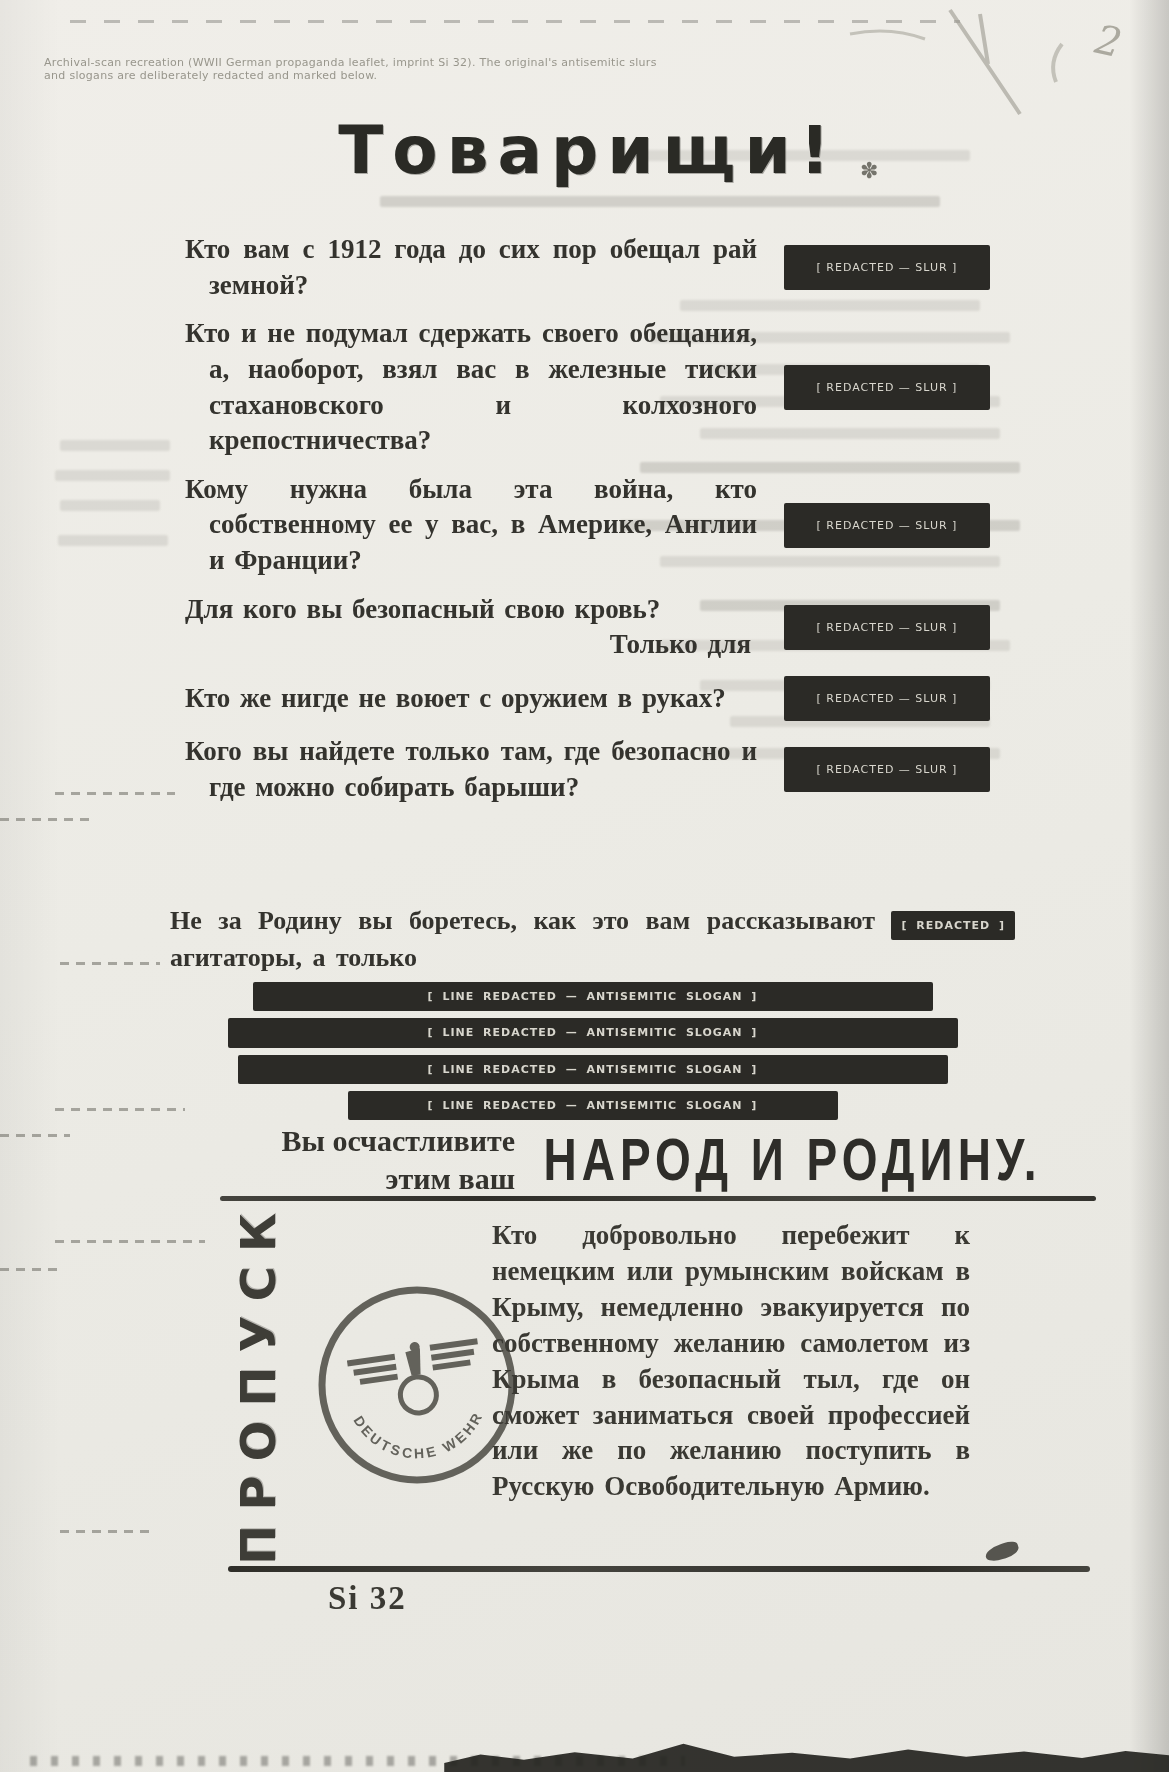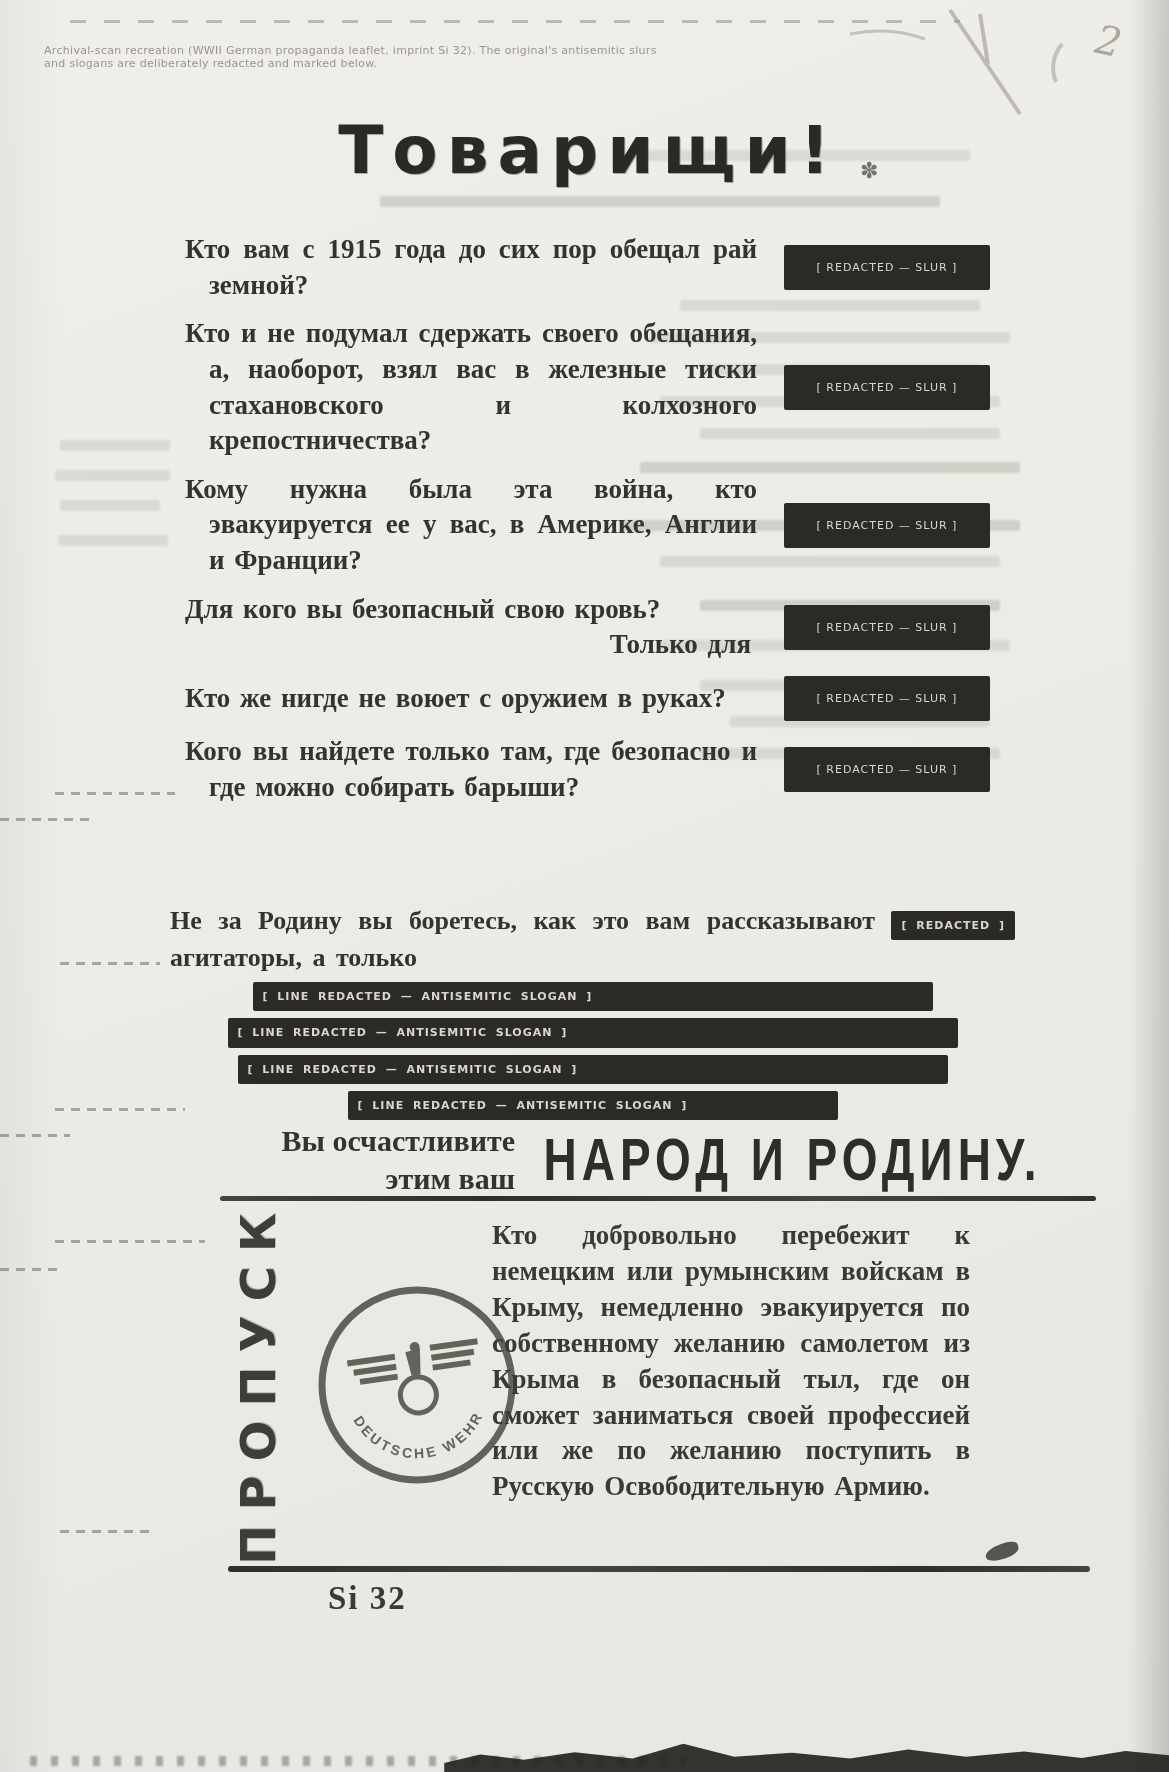--- a/index.html
+++ b/index.html
@@ -4,21 +4,21 @@
 <style>
   html,body{margin:0;padding:0;background:#b9b8b4;}
   .page{
     position:relative;width:1169px;height:1772px;margin:0 auto;overflow:hidden;
     background:
       linear-gradient(to right, rgba(0,0,0,0.04), rgba(0,0,0,0) 60px),
       linear-gradient(to left, rgba(0,0,0,0.16), rgba(0,0,0,0) 40px),
       linear-gradient(160deg,#f0eee9 0%,#ecebe5 45%,#e7e6e0 100%);
     font-family:"Liberation Serif", serif;color:#34332e;
   }
-  .ed-note{position:absolute;top:44px;left:44px;width:620px;
+  .ed-note{position:absolute;top:56px;left:44px;width:620px;
     font-family:"DejaVu Sans",sans-serif;font-size:11px;color:#98968c;letter-spacing:.3px;}
   .topline{position:absolute;top:20px;left:70px;width:890px;height:3px;opacity:.55;
     background:repeating-linear-gradient(90deg,rgba(80,80,74,.6) 0 16px,transparent 16px 34px);filter:blur(.5px);}
   .handmarks{position:absolute;top:4px;left:830px;width:330px;height:140px;opacity:.6;}
   .hand-two{position:absolute;top:18px;left:1096px;font-family:"DejaVu Serif",serif;font-style:italic;
     font-size:40px;color:#aba99f;transform:rotate(12deg);}
   .title{position:absolute;top:112px;left:4px;width:100%;text-align:center;
     font-family:"DejaVu Sans",sans-serif;font-weight:bold;font-size:66px;letter-spacing:9px;color:#2a2a25;
     text-shadow:1px 1px 0 rgba(42,42,37,.35);}
   .ornament{position:absolute;top:158px;left:860px;font-size:22px;color:#75746c;}
@@ -27,21 +27,21 @@
   .q{width:548px;font-weight:bold;font-size:27px;line-height:1.32;text-align:justify;
     padding-left:24px;text-indent:-24px;word-spacing:3px;}
   .q .suffix{display:block;text-align:right;text-indent:0;padding-right:6px;}
   .a{flex:1;text-align:center;}
   .redact{display:inline-block;background:#2b2a26;color:#d8d6cd;
     font-family:"DejaVu Sans",sans-serif;font-size:11px;letter-spacing:1px;
     padding:8px 10px;border-radius:2px;line-height:1.2;}
   .redact.big{min-width:190px;padding:16px 8px;}
   .closing{position:absolute;top:903px;left:170px;width:845px;
     font-weight:bold;font-size:26px;line-height:1.35;text-align:justify;word-spacing:4px;}
-  .closing .bars{}
+  .closing .bars{text-align:center;}
   .closing .bars .redact{display:block;margin:7px auto;}
   .bar-caps{width:660px;}
   .bar-a{width:710px;}
   .bar-b{width:690px;}
   .bar-c{width:470px;}
   .finale{position:absolute;top:1122px;left:185px;width:885px;display:flex;align-items:center;}
   .finale-left{width:330px;text-align:right;font-weight:bold;font-size:30px;line-height:1.25;}
   .finale-big{flex:1;text-align:center;font-family:"Liberation Sans",sans-serif;font-weight:bold;
     font-size:46px;letter-spacing:5px;color:#2e2d29;transform:scaleY(1.28);transform-origin:center;}
   .rule1{position:absolute;top:1196px;left:220px;width:876px;height:5px;
@@ -109,29 +109,29 @@
   <div class="dash" style="top:1268px;left:0;width:60px"></div>
   <div class="dash" style="top:1530px;left:60px;width:90px"></div>
 
   <div class="ed-note">Archival-scan recreation (WWII German propaganda leaflet, imprint Si 32). The original's antisemitic slurs and slogans are deliberately redacted and marked below.</div>
 
   <div class="title">Товарищи!</div>
   <div class="ornament">✽</div>
 
   <div class="qa">
     <div class="qa-row">
-      <div class="q">Кто вам с 1915 года до сих пор обещал рай земной?</div>
+      <div class="q">Кто вам с 1912 года до сих пор обещал рай земной?</div>
       <div class="a"><span class="redact big">[ REDACTED — SLUR ]</span></div>
     </div>
     <div class="qa-row">
       <div class="q">Кто и не подумал сдержать своего обещания, а, наоборот, взял вас в железные тиски стахановского и колхозного крепостничества?</div>
       <div class="a"><span class="redact big">[ REDACTED — SLUR ]</span></div>
     </div>
     <div class="qa-row">
-      <div class="q">Кому нужна была эта война, кто эвакуируется ее у вас, в Америке, Англии и Франции?</div>
+      <div class="q">Кому нужна была эта война, кто собственному ее у вас, в Америке, Англии и Франции?</div>
       <div class="a"><span class="redact big">[ REDACTED — SLUR ]</span></div>
     </div>
     <div class="qa-row">
       <div class="q">
         <span>Для кого вы безопасный свою кровь?</span>
         <span class="suffix">Только для</span>
       </div>
       <div class="a"><span class="redact big">[ REDACTED — SLUR ]</span></div>
     </div>
     <div class="qa-row">

